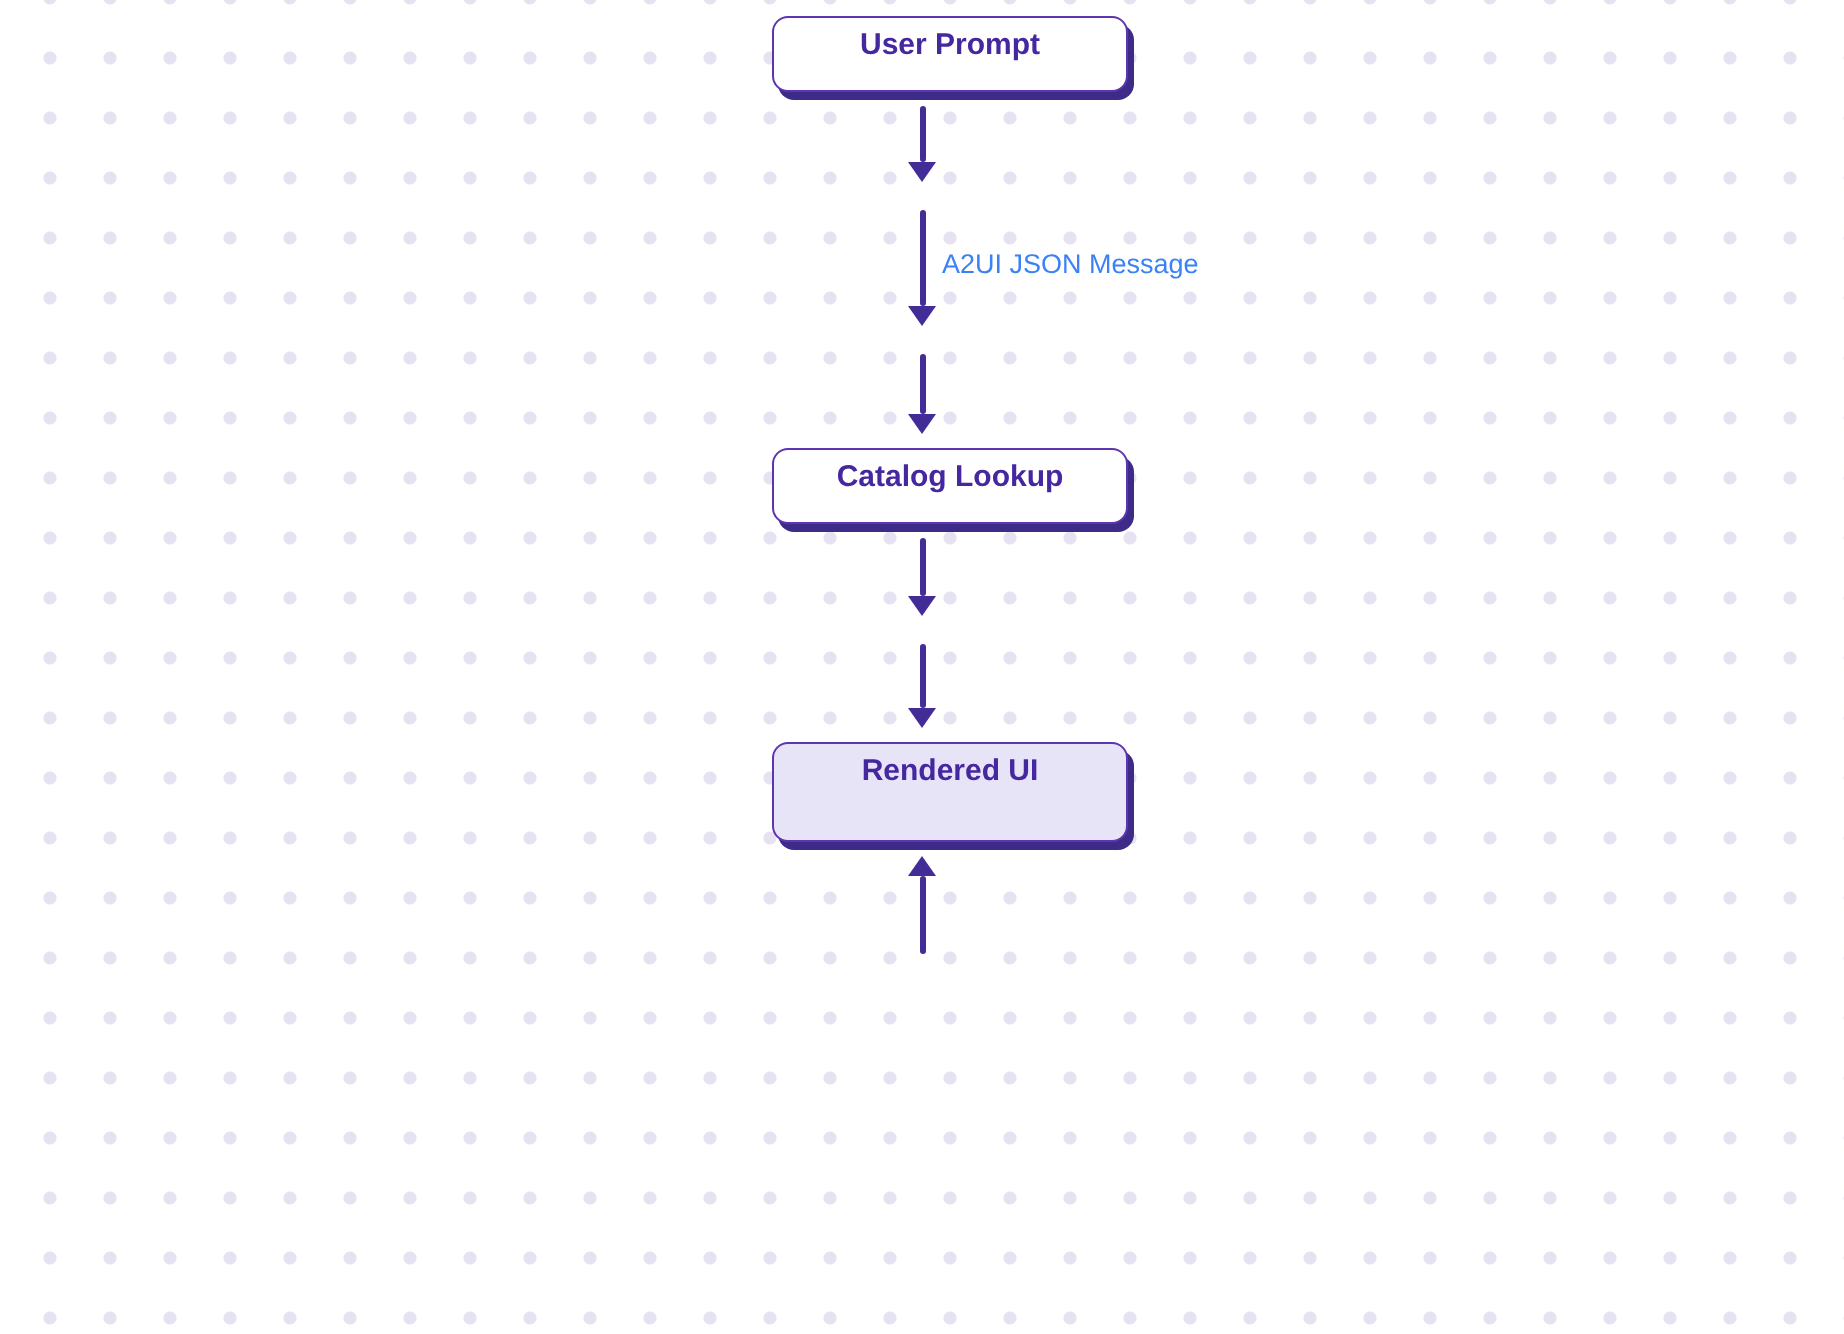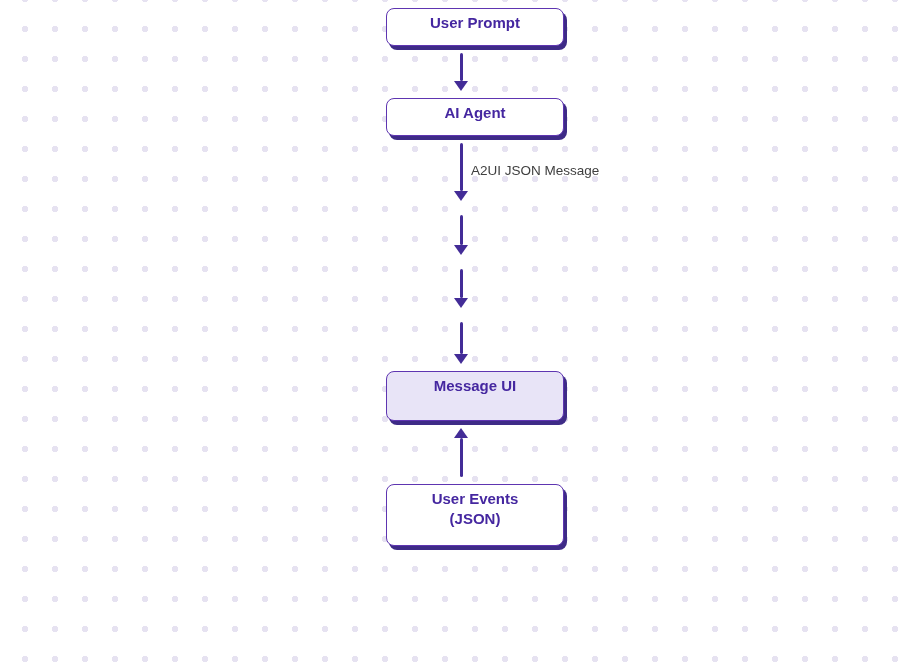--- a/index.html
+++ b/index.html
@@ -81,72 +81,68 @@
     border-bottom: 10px solid #432c97;
   }
 
   .edge-label {
     position: absolute;
     left: calc(50% + 10px);
     top: 50%;
     transform: translateY(-62%);
     white-space: nowrap;
     font-size: 13.5px;
-    color: #404040;
+    color: #3b82f6;
   }
 </style>
 </head>
 <body>
 
 <div class="flow">
 
   <div class="node">
     <span class="node-label">User Prompt</span>
   </div>
 
   <div class="arrow" style="height:52px">
     <div class="stem"></div>
     <div class="head-down"></div>
   </div>
 
-  <div class="node">
-    <span class="node-label">AI Agent</span>
-  </div>
 
   <div class="arrow" style="height:72px">
     <div class="stem"></div>
     <div class="head-down"></div>
     <span class="edge-label">A2UI JSON Message</span>
   </div>
 
 
   <div class="arrow" style="height:54px">
     <div class="stem"></div>
     <div class="head-down"></div>
   </div>
 
+  <div class="node">
+    <span class="node-label">Catalog Lookup</span>
+  </div>
 
   <div class="arrow" style="height:53px">
     <div class="stem"></div>
     <div class="head-down"></div>
   </div>
 
 
   <div class="arrow" style="height:56px">
     <div class="stem"></div>
     <div class="head-down"></div>
   </div>
 
   <div class="node highlight" style="min-height:50px">
-    <span class="node-label">Message UI</span>
+    <span class="node-label">Rendered UI</span>
   </div>
 
   <div class="arrow" style="height:63px">
     <div class="head-up"></div>
     <div class="stem"></div>
   </div>
 
-  <div class="node" style="min-height:62px">
-    <span class="node-label">User Events
-(JSON)</span>
-  </div>
 
 </div>
 
 </body></html>

